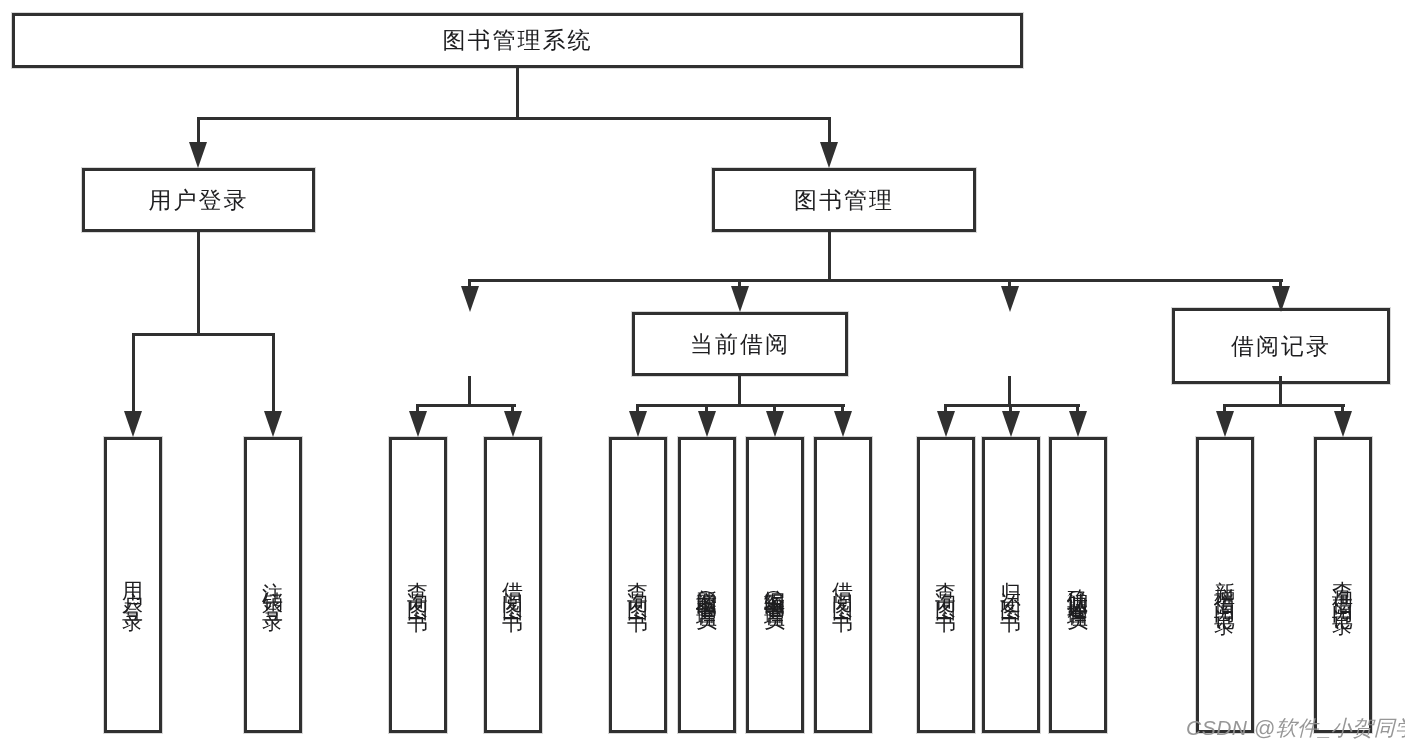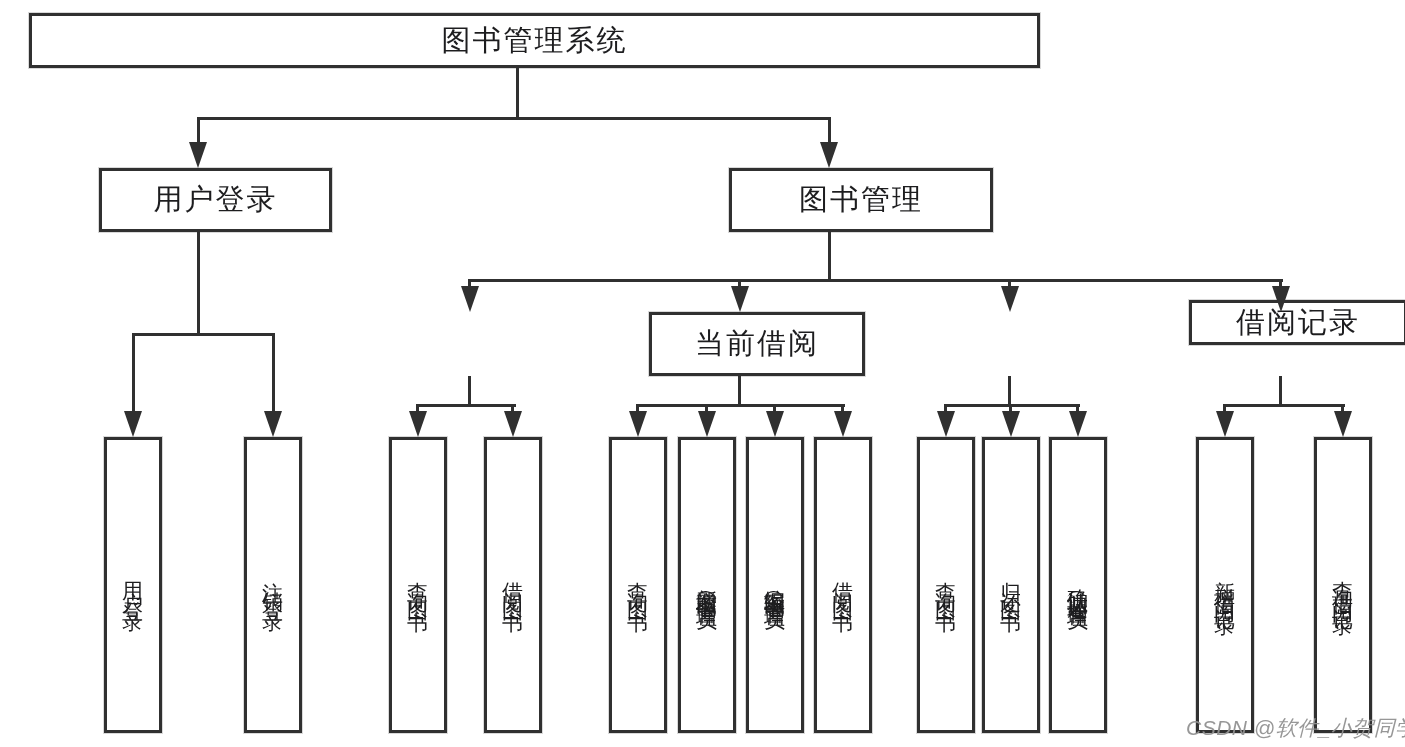--- a/index.html
+++ b/index.html
@@ -16,21 +16,21 @@
     position: absolute;
     box-sizing: border-box;
     background: #ffffff;
     border: 3px solid #303030;
     box-shadow: 0 0 0 1px #d9d9d9;
     display: flex;
     align-items: center;
     justify-content: center;
     text-align: center;
   }
-  .hbox { font-size: 29px; letter-spacing: 2px; margin-left: 17px; }
+  .hbox { font-size: 23px; letter-spacing: 2px; }
   .vbox {
     writing-mode: vertical-rl;
     font-size: 21px;
     line-height: 1;
   }
   .sp-l { letter-spacing: 10px; }
   .sp-m { letter-spacing: 7px; }
   .sp-s { letter-spacing: 3px; }
   .line { position: absolute; background: #303030; }
   .arrow {
@@ -64,21 +64,21 @@
   <div class="box hbox" style="left:82px; top:168px; width:233px; height:64px;">
     <span>用户登录</span>
   </div>
   <div class="box hbox" style="left:712px; top:168px; width:264px; height:64px;">
     <span>图书管理</span>
   </div>
 
   <div class="box hbox" style="left:632px; top:312px; width:216px; height:64px;">
     <span>当前借阅</span>
   </div>
-  <div class="box hbox" style="left:1172px; top:300px; width:218px; height:45px;">
+  <div class="box hbox" style="left:1172px; top:308px; width:218px; height:76px;">
     <span>借阅记录</span>
   </div>
 
   <div class="box vbox sp-l" style="left:104px; top:437px; width:58px; height:296px;">
     <span>用户登录</span>
   </div>
   <div class="box vbox sp-l" style="left:244px; top:437px; width:58px; height:296px;">
     <span>注销登录</span>
   </div>
 

